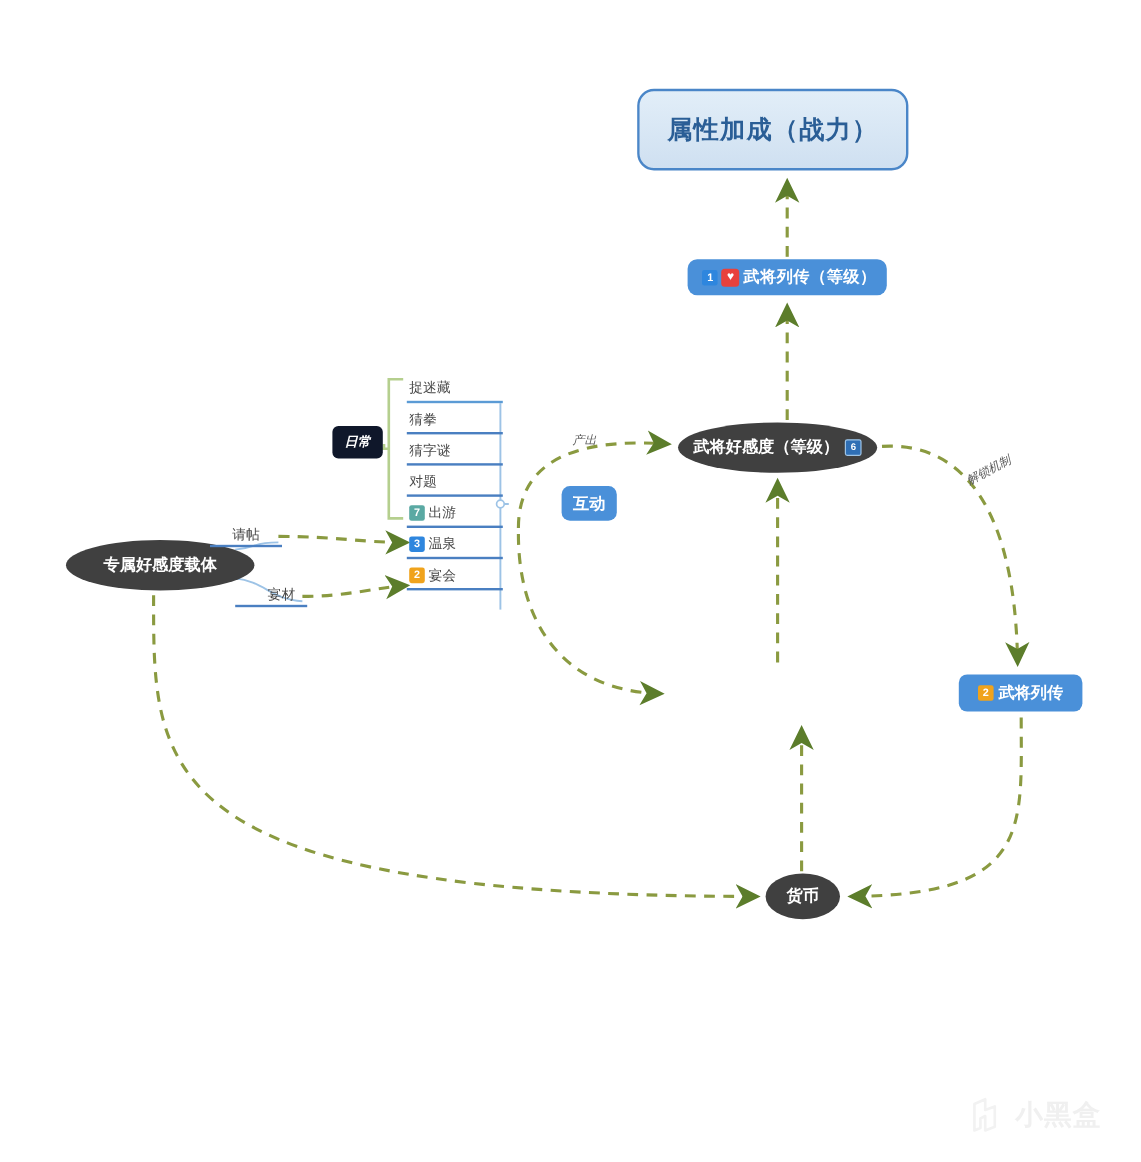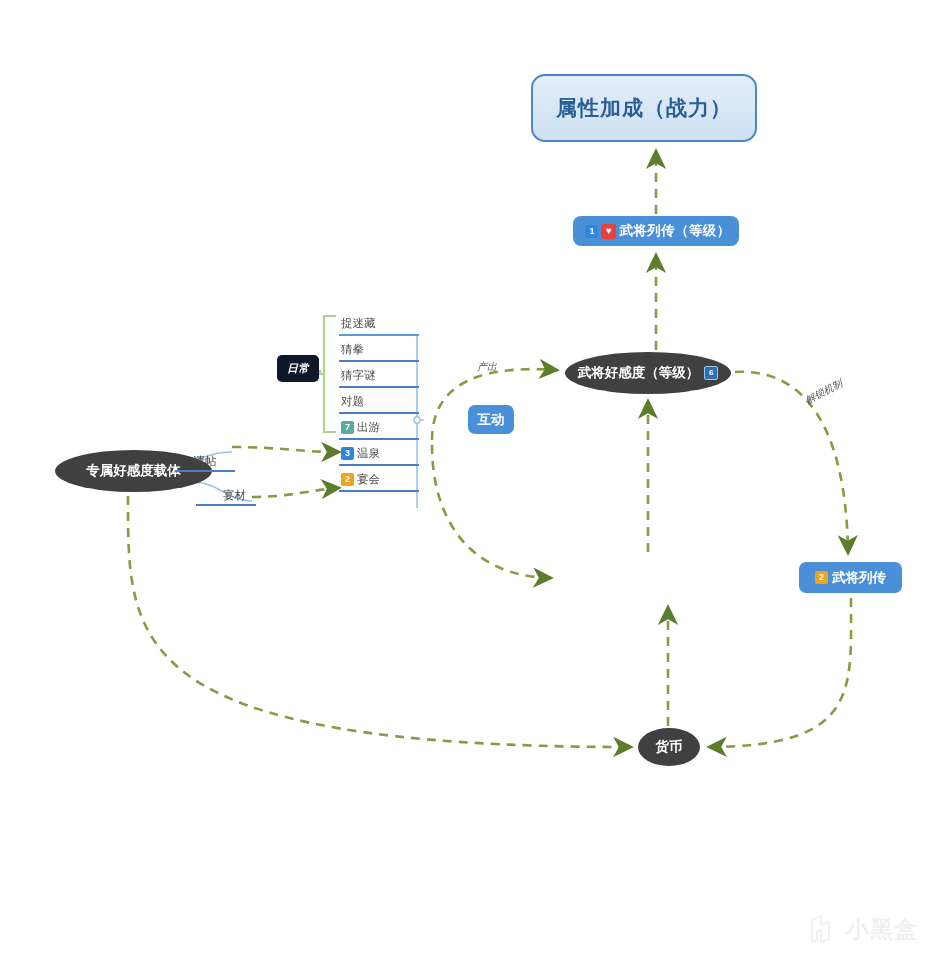--- a/index.html
+++ b/index.html
@@ -92,21 +92,21 @@
   }
   .list-item.first .underline{background:#5b9bd5;}
 
   
   .branch-label{
     position:absolute;font-size:11.5px;color:#4a4a4a;white-space:nowrap;text-align:center;
   }
   .branch-label .underline{
     position:absolute;left:-10px;right:-10px;bottom:-3px;height:2px;background:#4a7fc1;
   }
-  #lbl-invite{left:185px;top:438px;width:40px;margin-top:16px;}
+  #lbl-invite{left:185px;top:438px;width:40px;}
   #lbl-banquet{left:206px;top:488px;width:40px;text-align:right;}
 
   
   .edge-label{
     position:absolute;font-size:10px;color:#5a5a5a;font-style:italic;white-space:nowrap;
   }
   #el-output{left:477px;top:360px;}
   #el-unlock{left:804px;top:385px;transform:rotate(-28deg);}
 
   

